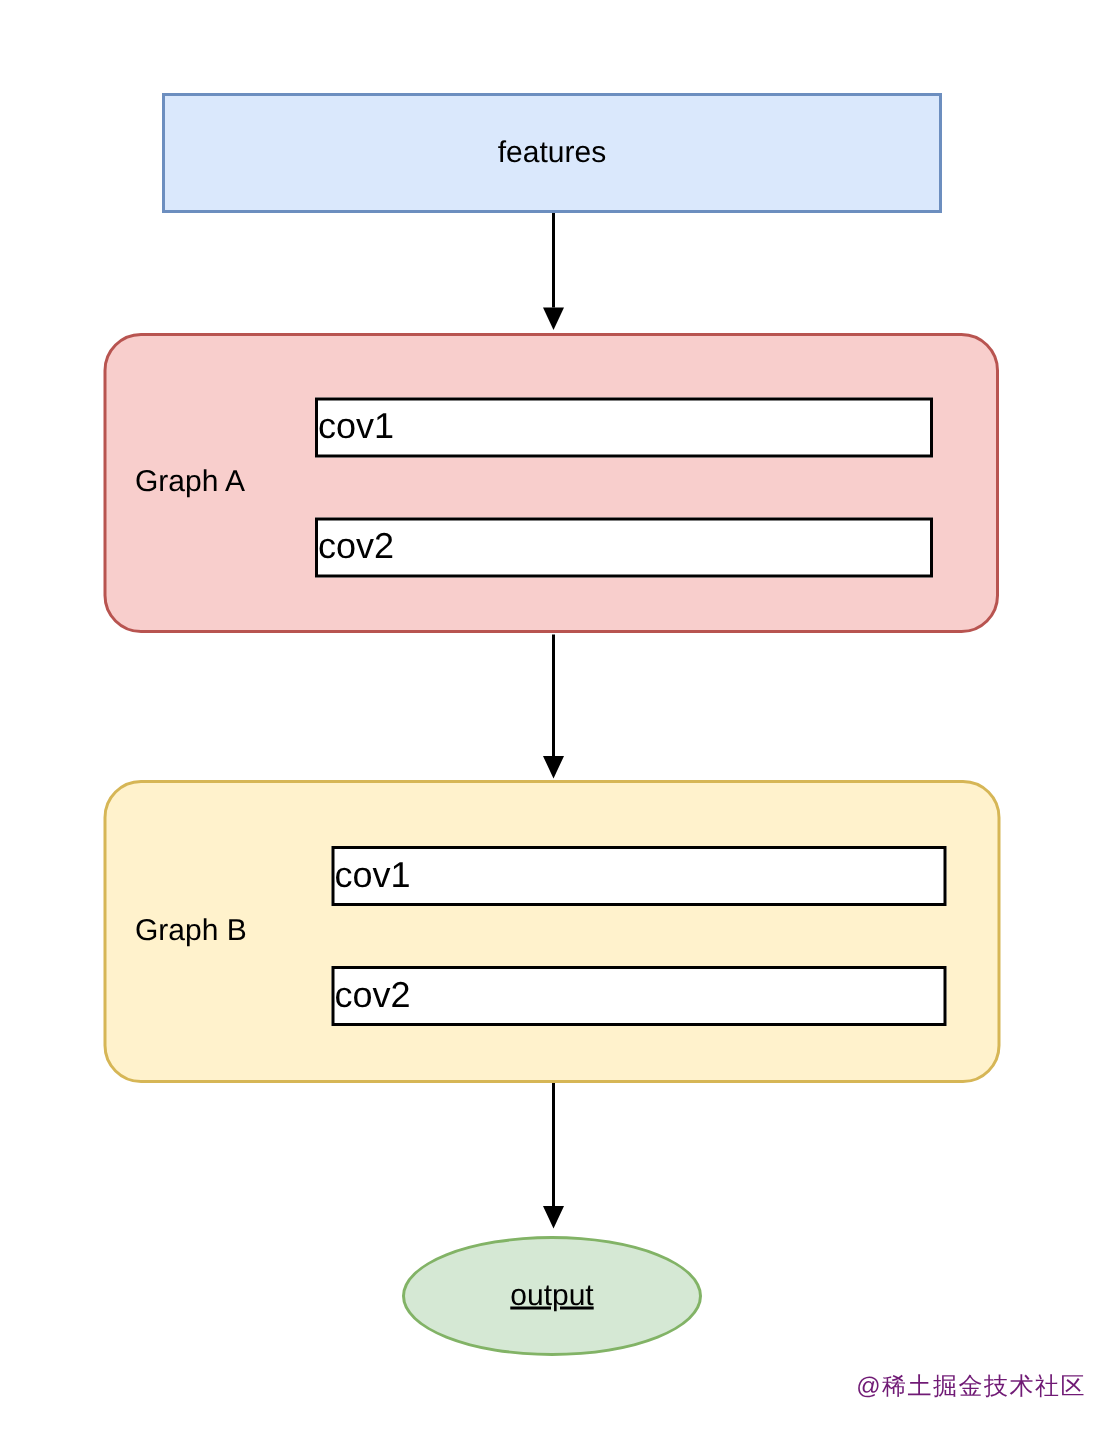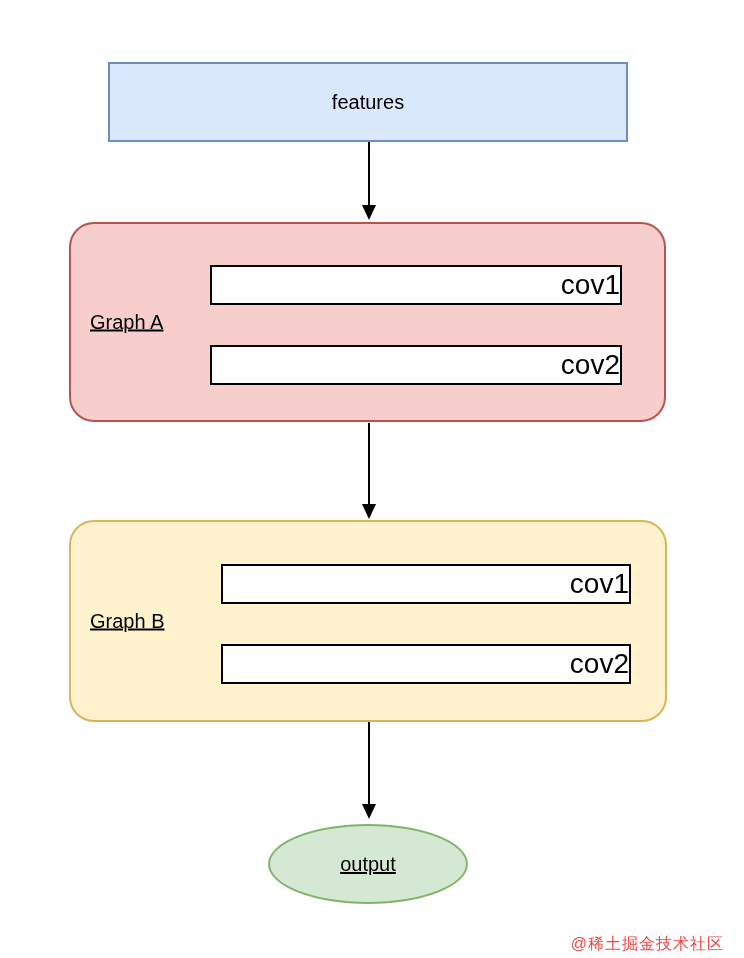--- a/index.html
+++ b/index.html
@@ -48,31 +48,30 @@
     border: 2px solid #d6b656;
   }
   .group-label {
     position: absolute;
     left: 19px;
     top: 50%;
     transform: translateY(-50%);
     font-size: 20px;
     color: #000000;
     white-space: nowrap;
-    text-decoration: underline;
   }
   .inner-box {
     position: absolute;
     box-sizing: border-box;
     background: #ffffff;
     border: 2px solid #000000;
     display: flex;
     align-items: center;
-    justify-content: flex-end;
-    font-size: 28px;
+    justify-content: flex-start;
+    font-size: 24px;
     color: #000000;
   }
   .graph-a .inner-box { left: 139px; width: 412px; height: 40px; }
   .graph-a .inner-box.row1 { top: 41px; }
   .graph-a .inner-box.row2 { top: 121px; }
   .graph-b .inner-box { left: 150px; width: 410px; height: 40px; }
   .graph-b .inner-box.row1 { top: 42px; }
   .graph-b .inner-box.row2 { top: 122px; }
   .output-ellipse {
     left: 268px; top: 824px;
@@ -100,23 +99,23 @@
     border-left: 7px solid transparent;
     border-right: 7px solid transparent;
     border-top: 15px solid #000000;
   }
   .arrow-1 { left: 361px; top: 142px; height: 78px; }
   .arrow-2 { left: 361px; top: 423px; height: 96px; }
   .arrow-3 { left: 361px; top: 722px; height: 97px; }
   .watermark {
     position: absolute;
     right: 20px;
-    top: 934px;
+    top: 914px;
     font-size: 16px;
-    color: #ef4444;
+    color: #701a75;
     letter-spacing: 1px;
   }
 </style>
 </head>
 <body>
 
 <div class="canvas">
 
   <div class="node features-box">
     <span>features</span>

